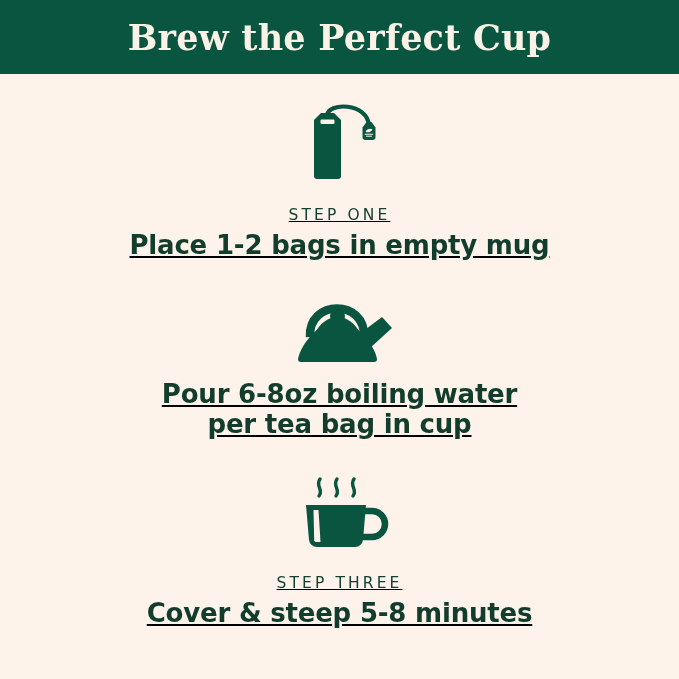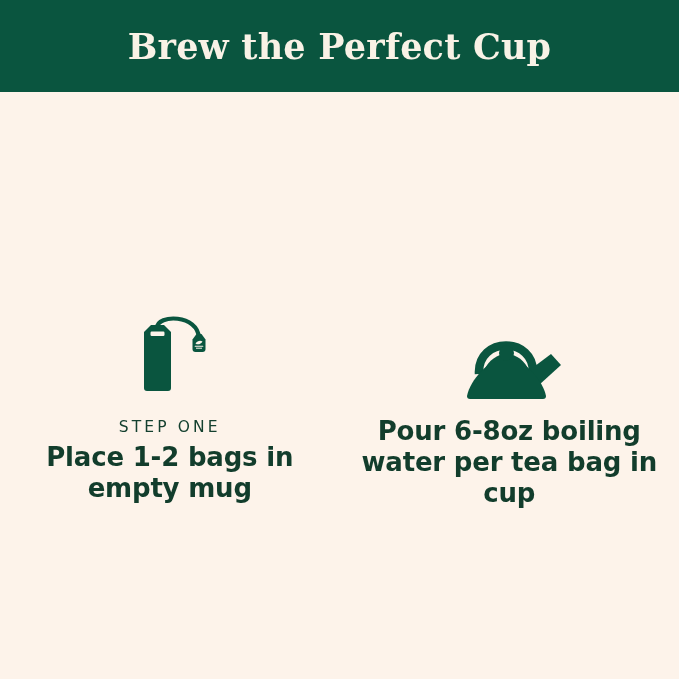--- a/index.html
+++ b/index.html
@@ -17,43 +17,44 @@
     position: relative;
     width: 679px;
     height: 679px;
     background: #fdf3ea;
     display: flex;
     flex-direction: column;
   }
   
   .header-band {
     width: 100%;
-    height: 92px;
+    height: 74px;
     background: #0a553f;
     display: flex;
     align-items: center;
     justify-content: center;
     flex: 0 0 auto;
   }
   .header-title {
     font-family: "DejaVu Serif", "Liberation Serif", serif;
     font-weight: bold;
     font-size: 35px;
     line-height: 1;
     color: #f9f2e6;
     letter-spacing: 0.2px;
     white-space: nowrap;
   }
   
   .steps {
     flex: 1 1 auto;
     display: flex;
-    flex-direction: row;
+    flex-direction: column;
     align-items: center;
-    padding-top: 36px;
+    padding-top: 18px;
+    text-decoration: underline;
   }
   .step {
     width: 100%;
     display: flex;
     flex-direction: column;
     align-items: center;
   }
   .step-icon {
     display: block;
   }
@@ -128,15 +129,33 @@
           <path d="M62 33 L62 33 C 45 35, 26 56, 23 72 A3 3 0 0 0 26 75 L99 75 A3 3 0 0 0 102 72 C 99 56, 80 35, 63 33 Z" fill="#0a553f"></path>
 
           <path d="M40 47 C 44 36, 54 30, 62.5 30 C 71 30, 81 36, 85 47 Z" fill="#0a553f"></path>
 
           <circle cx="62.5" cy="29" r="7.5" fill="#0a553f"></circle>
         </svg>
       </span>
       <div class="step-text" style="max-width:400px;text-align:center;">Pour 6-8oz boiling water per tea bag in cup</div>
     </div>
 
+    <div class="step" id="step-3">
+      <span class="step-icon">
+        <svg width="120" height="92" viewBox="0 0 120 92" xmlns="http://www.w3.org/2000/svg">
+
+          <path d="M39 30 C 44 24, 35 20, 40 13" fill="none" stroke="#0a553f" stroke-width="3.4" stroke-linecap="round"></path>
+          <path d="M56 30 C 61 24, 52 20, 57 13" fill="none" stroke="#0a553f" stroke-width="3.4" stroke-linecap="round"></path>
+          <path d="M73 30 C 78 24, 69 20, 74 13" fill="none" stroke="#0a553f" stroke-width="3.4" stroke-linecap="round"></path>
+
+          <path d="M84 45 L92 45 A13 13 0 0 1 92 71 L84 71" fill="none" stroke="#0a553f" stroke-width="6.5" stroke-linecap="round"></path>
+
+          <path d="M26 39 L86 39 L83 74 A8 8 0 0 1 75 81 L37 81 A8 8 0 0 1 29 74 Z" fill="#0a553f"></path>
+
+          <path d="M33.5 44 L38.5 44 L40.5 76 L36 76 A2 2 0 0 1 34.2 74.3 Z" fill="#fdf3ea"></path>
+        </svg>
+      </span>
+      <div class="step-label">STEP THREE</div>
+      <div class="step-text">Cover &amp; steep 5-8 minutes</div>
+    </div>
 
   </div>
 </div>
 
 </body></html>

